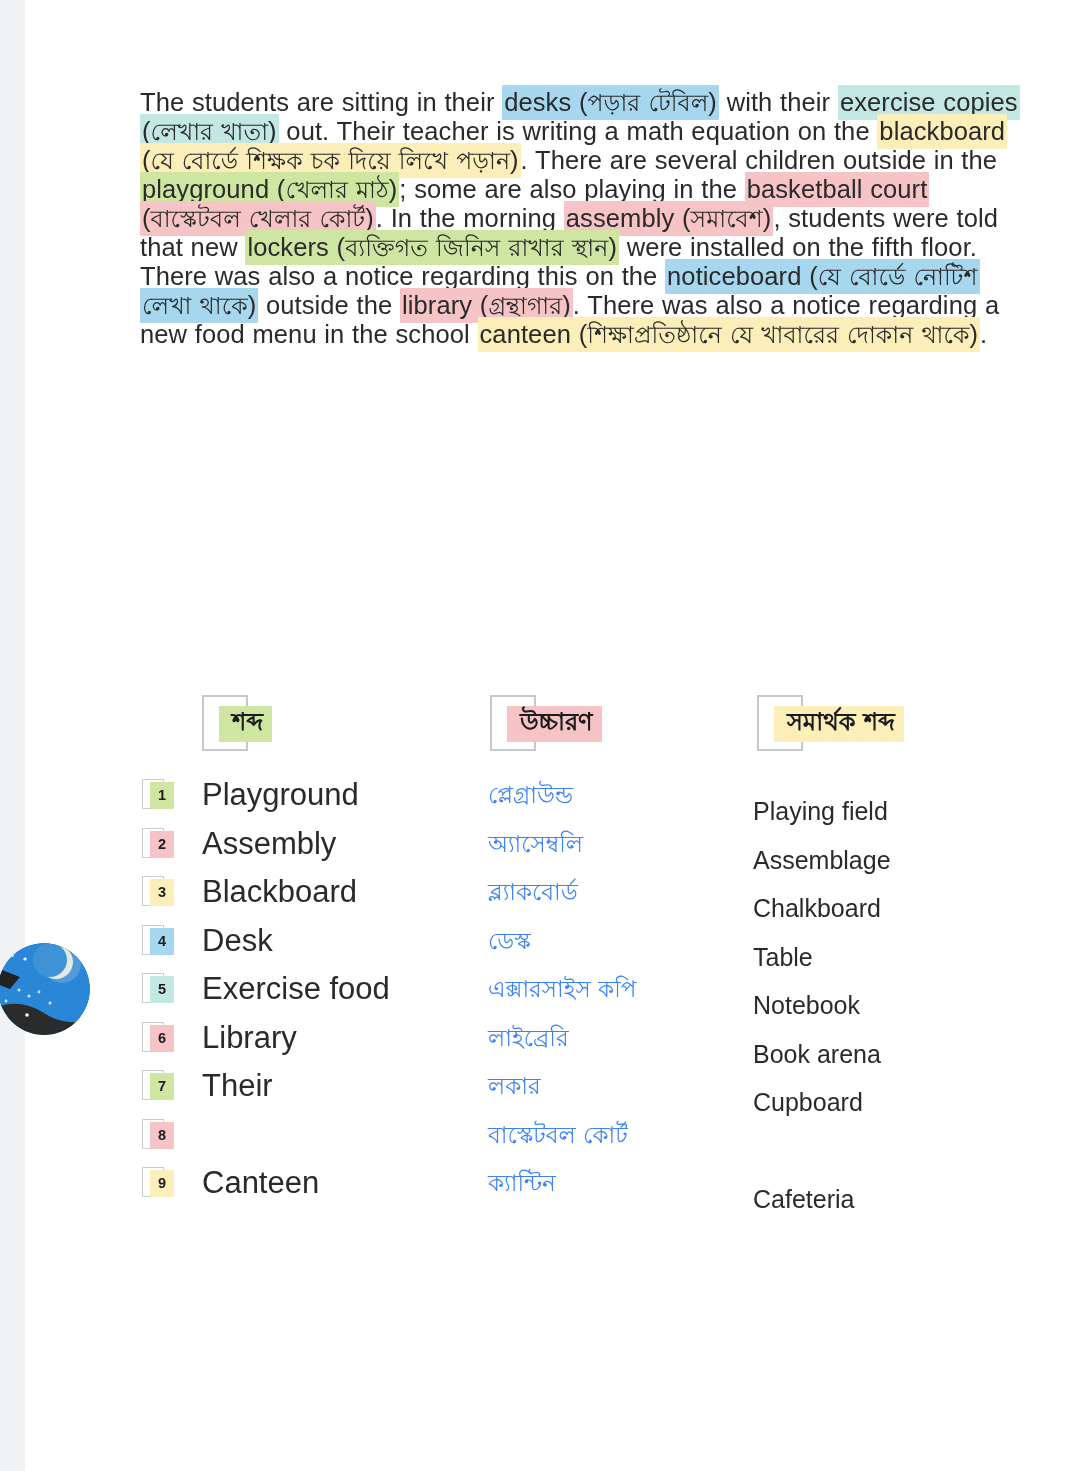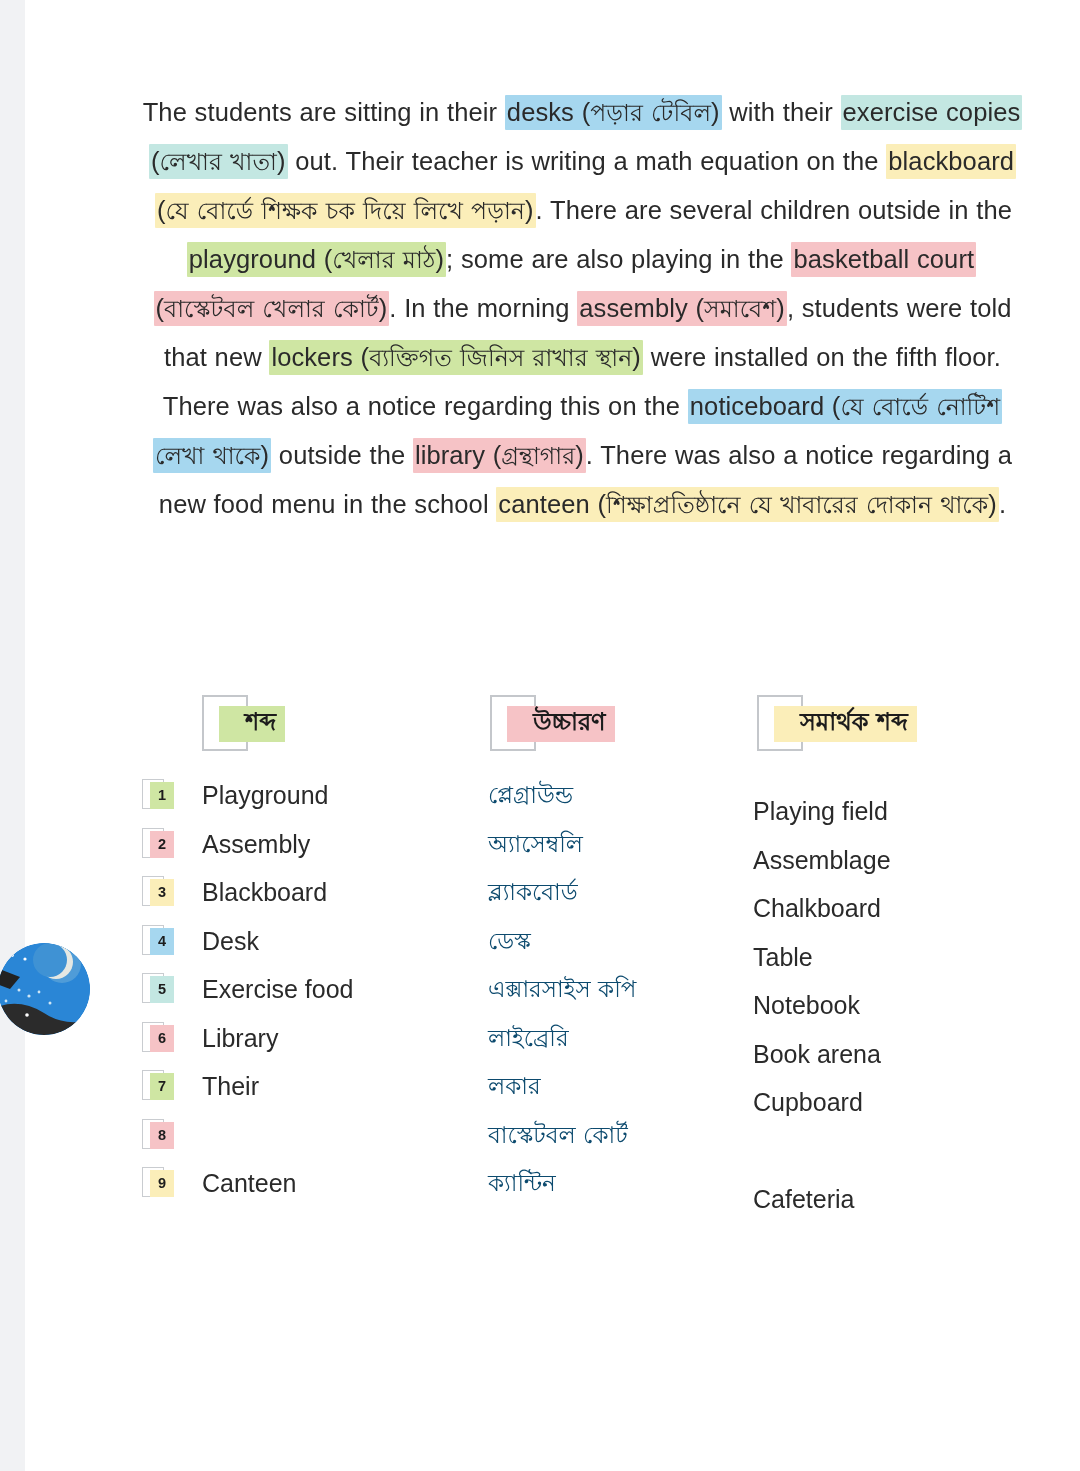--- a/index.html
+++ b/index.html
@@ -47,24 +47,24 @@
 
   
   .para-wrap {
     position: absolute;
     left: 115px;
     top: 62px;
     width: 885px;
   }
   .para {
     font-size: 25.5px;
-    line-height: 48px;
+    line-height: 28px;
     color: #2a2a2a;
     letter-spacing: .1px;
-    text-align: center;
+    text-align: left;
     word-spacing: .5px;
   }
   .hl {
     padding: 3px 2px 4px 2px;
     border-radius: 1px;
     box-decoration-break: clone;
     -webkit-box-decoration-break: clone;
   }
   .hl-blue   { background: #a6d7ef; }
   .hl-teal   { background: #c3e7e2; }
@@ -96,21 +96,21 @@
     width: 46px;
     height: 56px;
     border: 2px solid #c4c7cb;
     box-sizing: border-box;
     background: transparent;
   }
   .th-label {
     position: absolute;
     left: 17px;
     top: 11px;
-    padding: 4px 9px 7px 26px;
+    padding: 4px 9px 7px 13px;
     font-family: "DejaVu Sans", "Liberation Sans", sans-serif;
     font-size: 24px;
     font-weight: 700;
     color: #1c1c1c;
     white-space: nowrap;
     line-height: 1.05;
   }
   .th-1 { left: 62px; }
   .th-2 { left: 350px; }
   .th-3 { left: 617px; }
@@ -144,32 +144,32 @@
     text-align: center;
     padding: 0 3px;
     font-size: 14.5px;
     font-weight: 700;
     color: #1c1c1c;
   }
   .c-word {
     position: absolute;
     left: 62px;
     top: 0;
-    font-size: 25px;
+    font-size: 31px;
     color: #2a2a2a;
     white-space: nowrap;
     line-height: 40px;
   }
   .c-pron {
     position: absolute;
     left: 348px;
     top: 0;
     font-family: "DejaVu Sans", "Liberation Sans", sans-serif;
     font-size: 23px;
-    color: #0c4a6e;
+    color: #3b82f6;
     white-space: nowrap;
     line-height: 41px;
   }
   .c-syn {
     position: absolute;
     left: 613px;
     top: 16px;
     font-size: 25px;
     color: #2a2a2a;
     white-space: nowrap;

